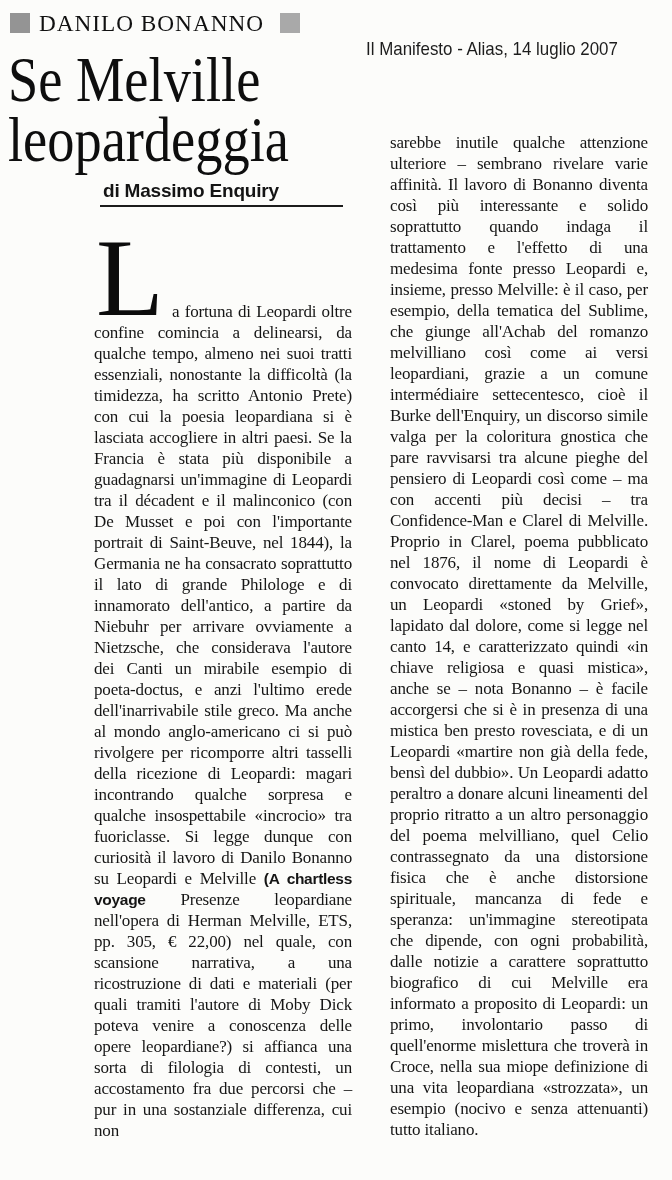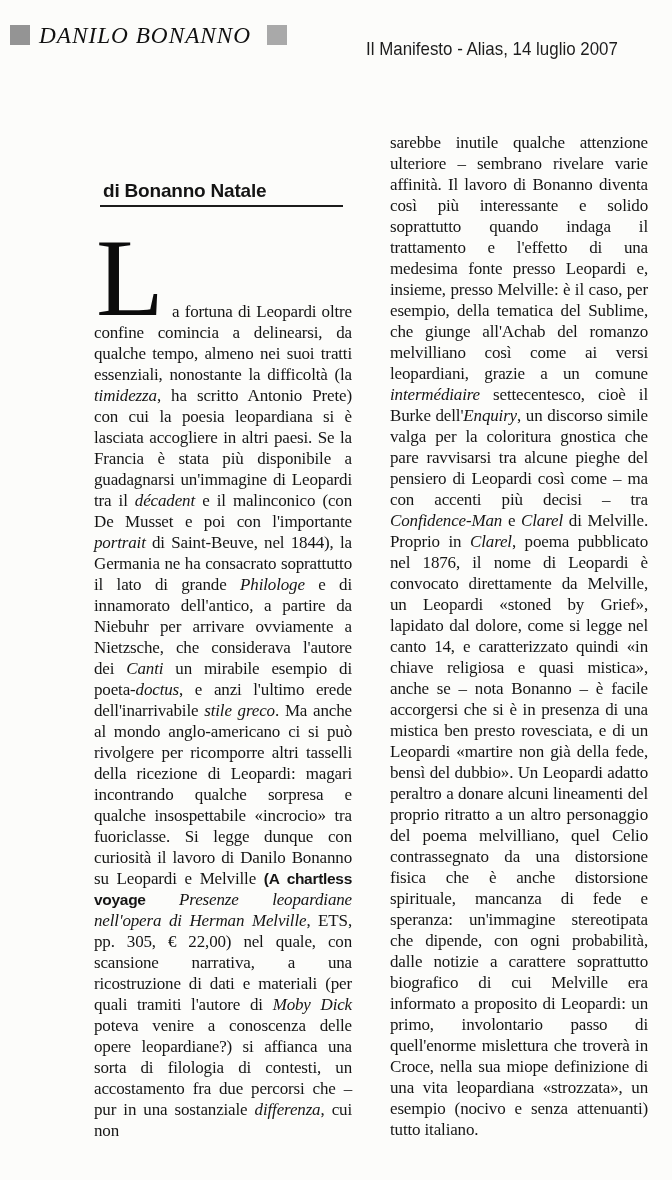--- a/index.html
+++ b/index.html
@@ -12,25 +12,24 @@
     background: #fcfcfa;
     overflow: hidden;
     color: #161616;
     font-family: "Liberation Serif", serif;
   }
 
   
   .kicker {
     position: absolute;
     left: 10px;
-    top: 25px;
+    top: 13px;
     display: flex;
     align-items: center;
     gap: 9px;
-    font-style: italic;
   }
   .sq {
     width: 20px;
     height: 20px;
     background: #949494;
     flex: 0 0 auto;
   }
   .sq.sq-right { background: #a9a9a9; }
   .kicker-text {
     font-family: "Liberation Serif", serif;
@@ -124,44 +123,48 @@
     left: 2px;
     top: -2px;
     width: 78px;
     height: 84px;
     font-size: 111px;
     line-height: 84px;
     color: #0c0c0c;
     letter-spacing: 0;
   }
 
-  .run-i { font-style: italic; }
+  .run-i { }
   .run-b {
     font-weight: 700;
     font-family: "Liberation Sans", sans-serif;
     font-size: 15.5px;
     letter-spacing: -0.3px;
   }
 </style>
 </head>
 <body>
 
 <div class="page">
 
   <div class="kicker">
     <span class="sq"></span>
     <span class="kicker-text">DANILO BONANNO</span>
     <span class="sq sq-right"></span>
   </div>
 
   <div class="source">Il Manifesto - Alias, 14 luglio 2007</div>
 
+  <h1 class="title">
+    <span class="tl"><span>Se Melville</span></span>
+    <span class="tl"><span>leopardeggia</span></span>
+  </h1>
 
   <div class="byline-wrap">
-    <div class="byline">di Bonanno Natale</div>
+    <div class="byline">di Massimo Enquiry</div>
     <div class="rule"></div>
   </div>
 
   <div class="col col-left">
     <span class="dc-float"></span><span class="dropcap">L</span><br><br><br><span class="runs"><span>a fortuna di Leopardi oltre confine comincia a delinearsi, da qualche tempo, almeno nei suoi tratti essenziali, nonostante la difficoltà (la </span><span class="run-i">timidezza</span><span>, ha scritto Antonio Prete) con cui la poesia leopardiana si è lasciata accogliere in altri paesi. Se la Francia è stata più disponibile a guadagnarsi un'immagine di Leopardi tra il </span><span class="run-i">décadent</span><span> e il malinconico (con De Musset e poi con l'importante </span><span class="run-i">portrait</span><span> di Saint-Beuve, nel 1844), la Germania ne ha consacrato soprattutto il lato di grande </span><span class="run-i">Philologe</span><span> e di innamorato dell'antico, a partire da Niebuhr per arrivare ovviamente a Nietzsche, che considerava l'autore dei </span><span class="run-i">Canti</span><span> un mirabile esempio di poeta-</span><span class="run-i">doctus</span><span>, e anzi l'ultimo erede dell'inarrivabile </span><span class="run-i">stile greco</span><span>. Ma anche al mondo anglo-americano ci si può rivolgere per ricomporre altri tasselli della ricezione di Leopardi: magari incontrando qualche sorpresa e qualche insospettabile «incrocio» tra fuoriclasse. Si legge dunque con curiosità il lavoro di Danilo Bonanno su Leopardi e Melville </span><span class="run-b">(A chartless voyage</span><span class="run-i"> Presenze leopardiane nell'opera di Herman Melville</span><span>, ETS, pp. 305, € 22,00) nel quale, con scansione narrativa, a una ricostruzione di dati e materiali (per quali tramiti l'autore di </span><span class="run-i">Moby Dick</span><span> poteva venire a conoscenza delle opere leopardiane?) si affianca una sorta di filologia di contesti, un accostamento fra due percorsi che – pur in una sostanziale </span><span class="run-i">differenza</span><span>, cui non</span></span>
   </div>
 
   <div class="col col-right">
     <span class="runs"><span>sarebbe inutile qualche attenzione ulteriore – sembrano rivelare varie affinità. Il lavoro di Bonanno diventa così più interessante e solido soprattutto quando indaga il trattamento e l'effetto di una medesima fonte presso Leopardi e, insieme, presso Melville: è il caso, per esempio, della tematica del Sublime, che giunge all'Achab del romanzo melvilliano così come ai versi leopardiani, grazie a un comune </span><span class="run-i">intermédiaire</span><span> settecentesco, cioè il Burke dell'</span><span class="run-i">Enquiry</span><span>, un discorso simile valga per la coloritura gnostica che pare ravvisarsi tra alcune pieghe del pensiero di Leopardi così come – ma con accenti più decisi – tra </span><span class="run-i">Confidence-Man</span><span> e </span><span class="run-i">Clarel</span><span> di Melville. Proprio in </span><span class="run-i">Clarel</span><span>, poema pubblicato nel 1876, il nome di Leopardi è convocato direttamente da Melville, un Leopardi «stoned by Grief», lapidato dal dolore, come si legge nel canto 14, e caratterizzato quindi «in chiave religiosa e quasi mistica», anche se – nota Bonanno – è facile accorgersi che si è in presenza di una mistica ben presto rovesciata, e di un Leopardi «martire non già della fede, bensì del dubbio». Un Leopardi adatto peraltro a donare alcuni lineamenti del proprio ritratto a un altro personaggio del poema melvilliano, quel Celio contrassegnato da una distorsione fisica che è anche distorsione spirituale, mancanza di fede e speranza: un'immagine stereotipata che dipende, con ogni probabilità, dalle notizie a carattere soprattutto biografico di cui Melville era informato a proposito di Leopardi: un primo, involontario passo di quell'enorme mislettura che troverà in Croce, nella sua miope definizione di una vita leopardiana «strozzata», un esempio (nocivo e senza attenuanti) tutto italiano.</span></span>
   </div>

